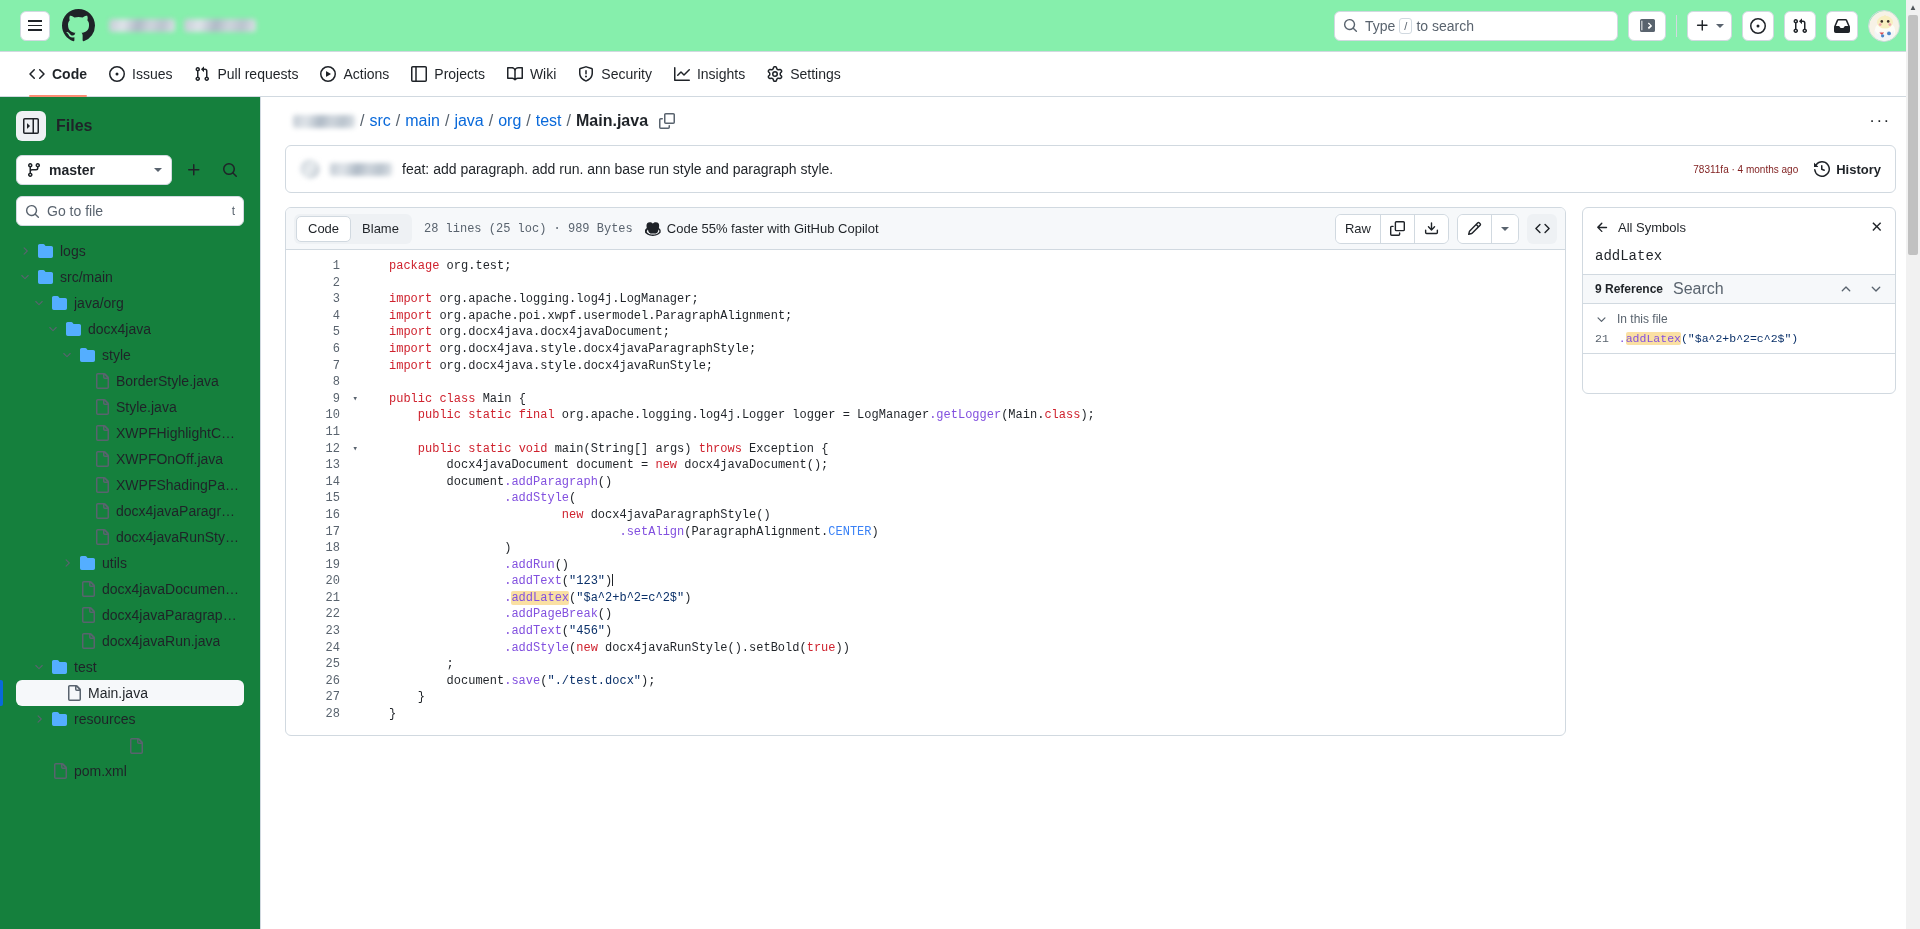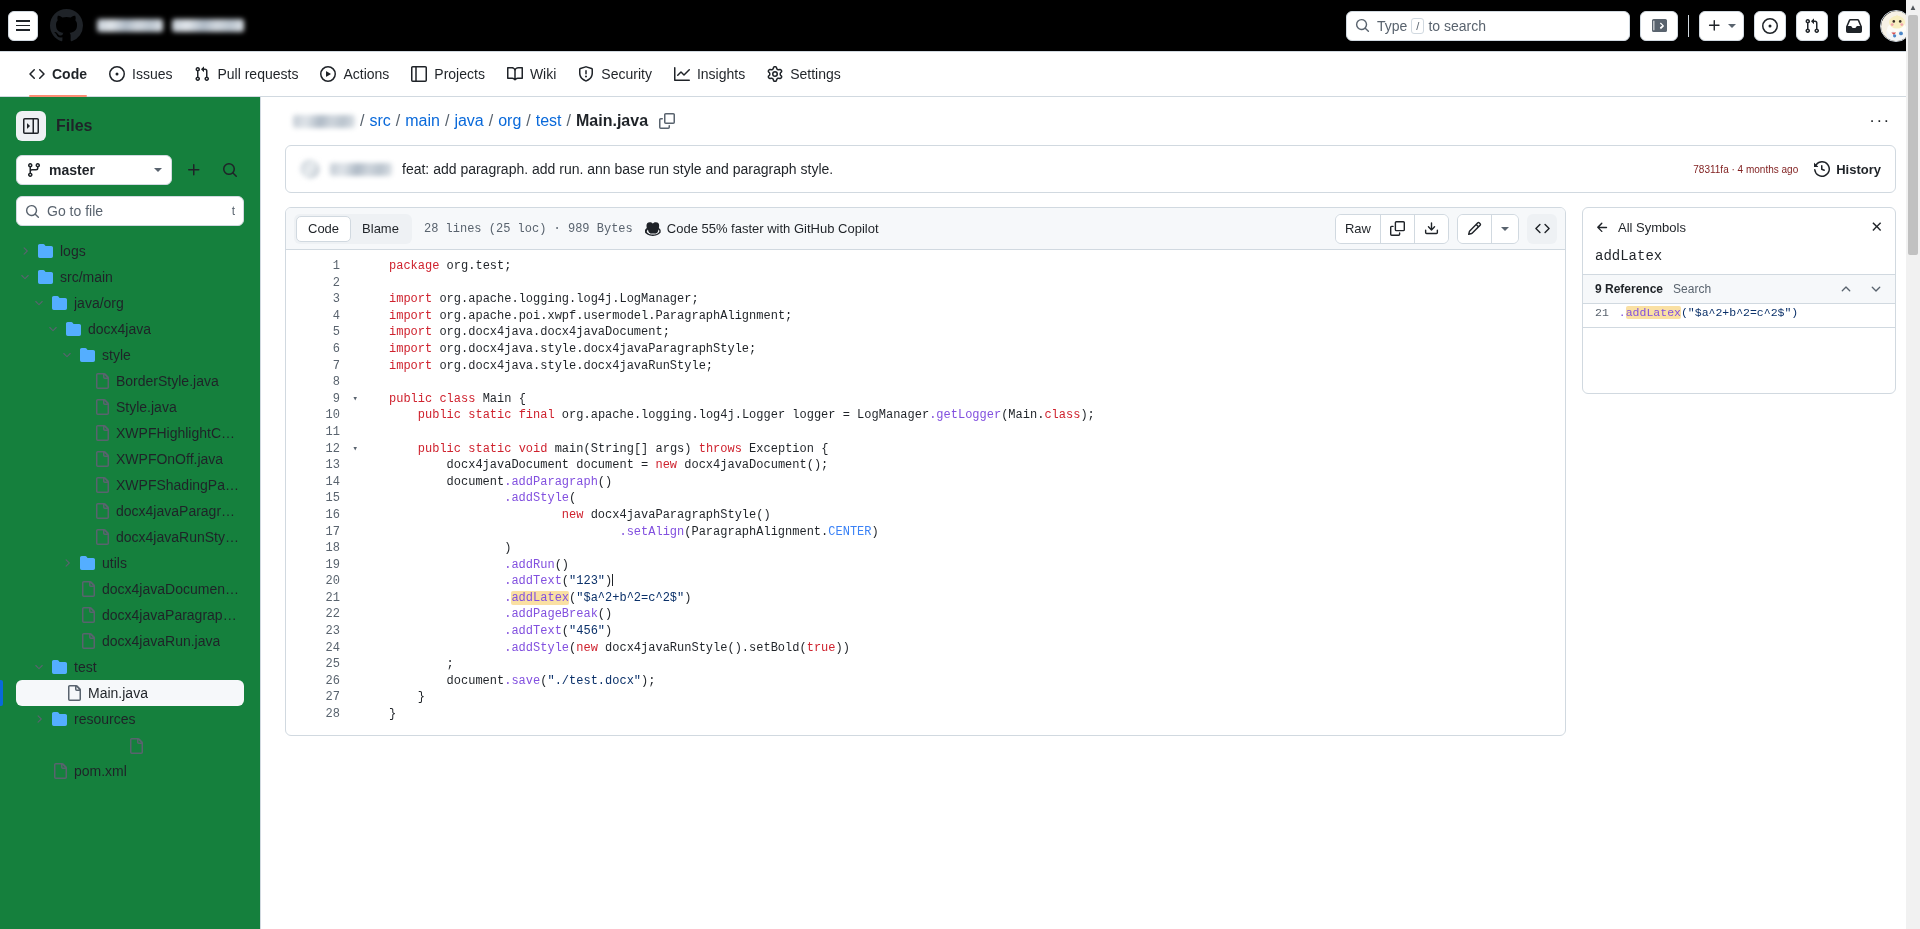--- a/index.html
+++ b/index.html
@@ -6,22 +6,22 @@
   html, body {
     width: 1920px; height: 929px;
     font-family: "Liberation Sans", sans-serif;
     font-size: 14px; color: #1f2328; background: #ffffff;
     overflow: hidden;
   }
   .mono { font-family: "Liberation Mono", monospace; }
 
   
   #header {
-    height: 52px; background: #000000; border-bottom: 1px solid #d1d9e0;
-    display: flex; align-items: center; padding: 0 8px; gap: 12px;
+    height: 52px; background: #86efac; border-bottom: 1px solid #d1d9e0;
+    display: flex; align-items: center; padding: 0 20px; gap: 12px;
   }
   .hamburger {
     width: 30px; height: 30px; border: 1px solid #d1d9e0; border-radius: 6px;
     background: #ffffff; display: flex; flex-direction: column;
     align-items: center; justify-content: center; gap: 3px; cursor: pointer;
   }
   .hamburger span { display: block; width: 14px; height: 1.6px; background: #1f2328; }
   .gh-logo { width: 33px; height: 33px; display: block; }
   .blur-text {
     display: inline-block; border-radius: 3px;
@@ -201,21 +201,21 @@
   }
   .sym-head { display: flex; align-items: center; height: 38px; padding: 0 12px; gap: 9px; }
   .sym-back { display: flex; align-items: center; gap: 8px; font-size: 13px; color: #1f2328; cursor: pointer; }
   .sym-close { margin-left: auto; cursor: pointer; color: #1f2328; font-size: 15px; }
   .sym-name { padding: 2px 12px 10px 12px; font-size: 14px; }
   .sym-refbar {
     background: #f6f8fa; border-top: 1px solid #d1d9e0; border-bottom: 1px solid #d1d9e0;
     height: 30px; display: flex; align-items: center; padding: 0 12px; gap: 10px;
   }
   .sym-refcount { font-size: 12px; font-weight: 600; }
-  .sym-search { font-size: 12px; color: #59636e; cursor: pointer; }
+  .sym-search { font-size: 16px; color: #59636e; cursor: pointer; }
   .sym-arrows { margin-left: auto; display: flex; gap: 16px; color: #59636e; cursor: pointer; }
   .sym-inthis { display: flex; align-items: center; gap: 9px; padding: 8px 12px 4px 12px; font-size: 12px; color: #59636e; cursor: pointer; }
   .sym-result { display: flex; gap: 10px; padding: 2px 12px 8px 12px; font-size: 11.5px; border-bottom: 1px solid #d1d9e0; }
   .sym-result .ln { color: #59636e; }
   .sym-foot { display: flex; align-items: center; gap: 9px; padding: 9px 12px; font-size: 12.5px; font-weight: 500; cursor: pointer; }
 
   
   #scrollbar { position: absolute; right: 0; top: 0; width: 14px; height: 929px; background: #f1f1f1; }
   #scroll-up, #scroll-down {
     height: 15px; background: #f1f1f1; display: flex;
@@ -765,20 +765,26 @@
           <span class="sym-search">Search</span>
           <span class="sym-arrows">
             <svg width="14" height="14" viewBox="0 0 16 16">
               <path fill="#59636e" d="M3.22 10.53a.75.75 0 0 1 0-1.06l4.25-4.25a.75.75 0 0 1 1.06 0l4.25 4.25a.75.75 0 1 1-1.06 1.06L8 6.81l-3.72 3.72a.75.75 0 0 1-1.06 0"></path>
             </svg>
             <svg width="14" height="14" viewBox="0 0 16 16">
               <path fill="#59636e" d="M12.78 5.47a.75.75 0 0 1 0 1.06l-4.25 4.25a.75.75 0 0 1-1.06 0L3.22 6.53a.75.75 0 1 1 1.06-1.06L8 9.19l3.72-3.72a.75.75 0 0 1 1.06 0"></path>
             </svg>
           </span>
         </div>
+        <div class="sym-inthis">
+          <svg width="13" height="13" viewBox="0 0 16 16">
+            <path fill="#59636e" d="M12.78 5.47a.75.75 0 0 1 0 1.06l-4.25 4.25a.75.75 0 0 1-1.06 0L3.22 6.53a.75.75 0 1 1 1.06-1.06L8 9.19l3.72-3.72a.75.75 0 0 1 1.06 0"></path>
+          </svg>
+          <span>In this file</span>
+        </div>
         <div class="sym-result mono">
           <span class="ln">21</span>
           <span><span class="m">.</span><span class="m hl">addLatex</span><span class="s">("$a^2+b^2=c^2$")</span></span>
         </div>
       </div>
     </div>
   </div>
 </div>
 
 <div id="scrollbar">

